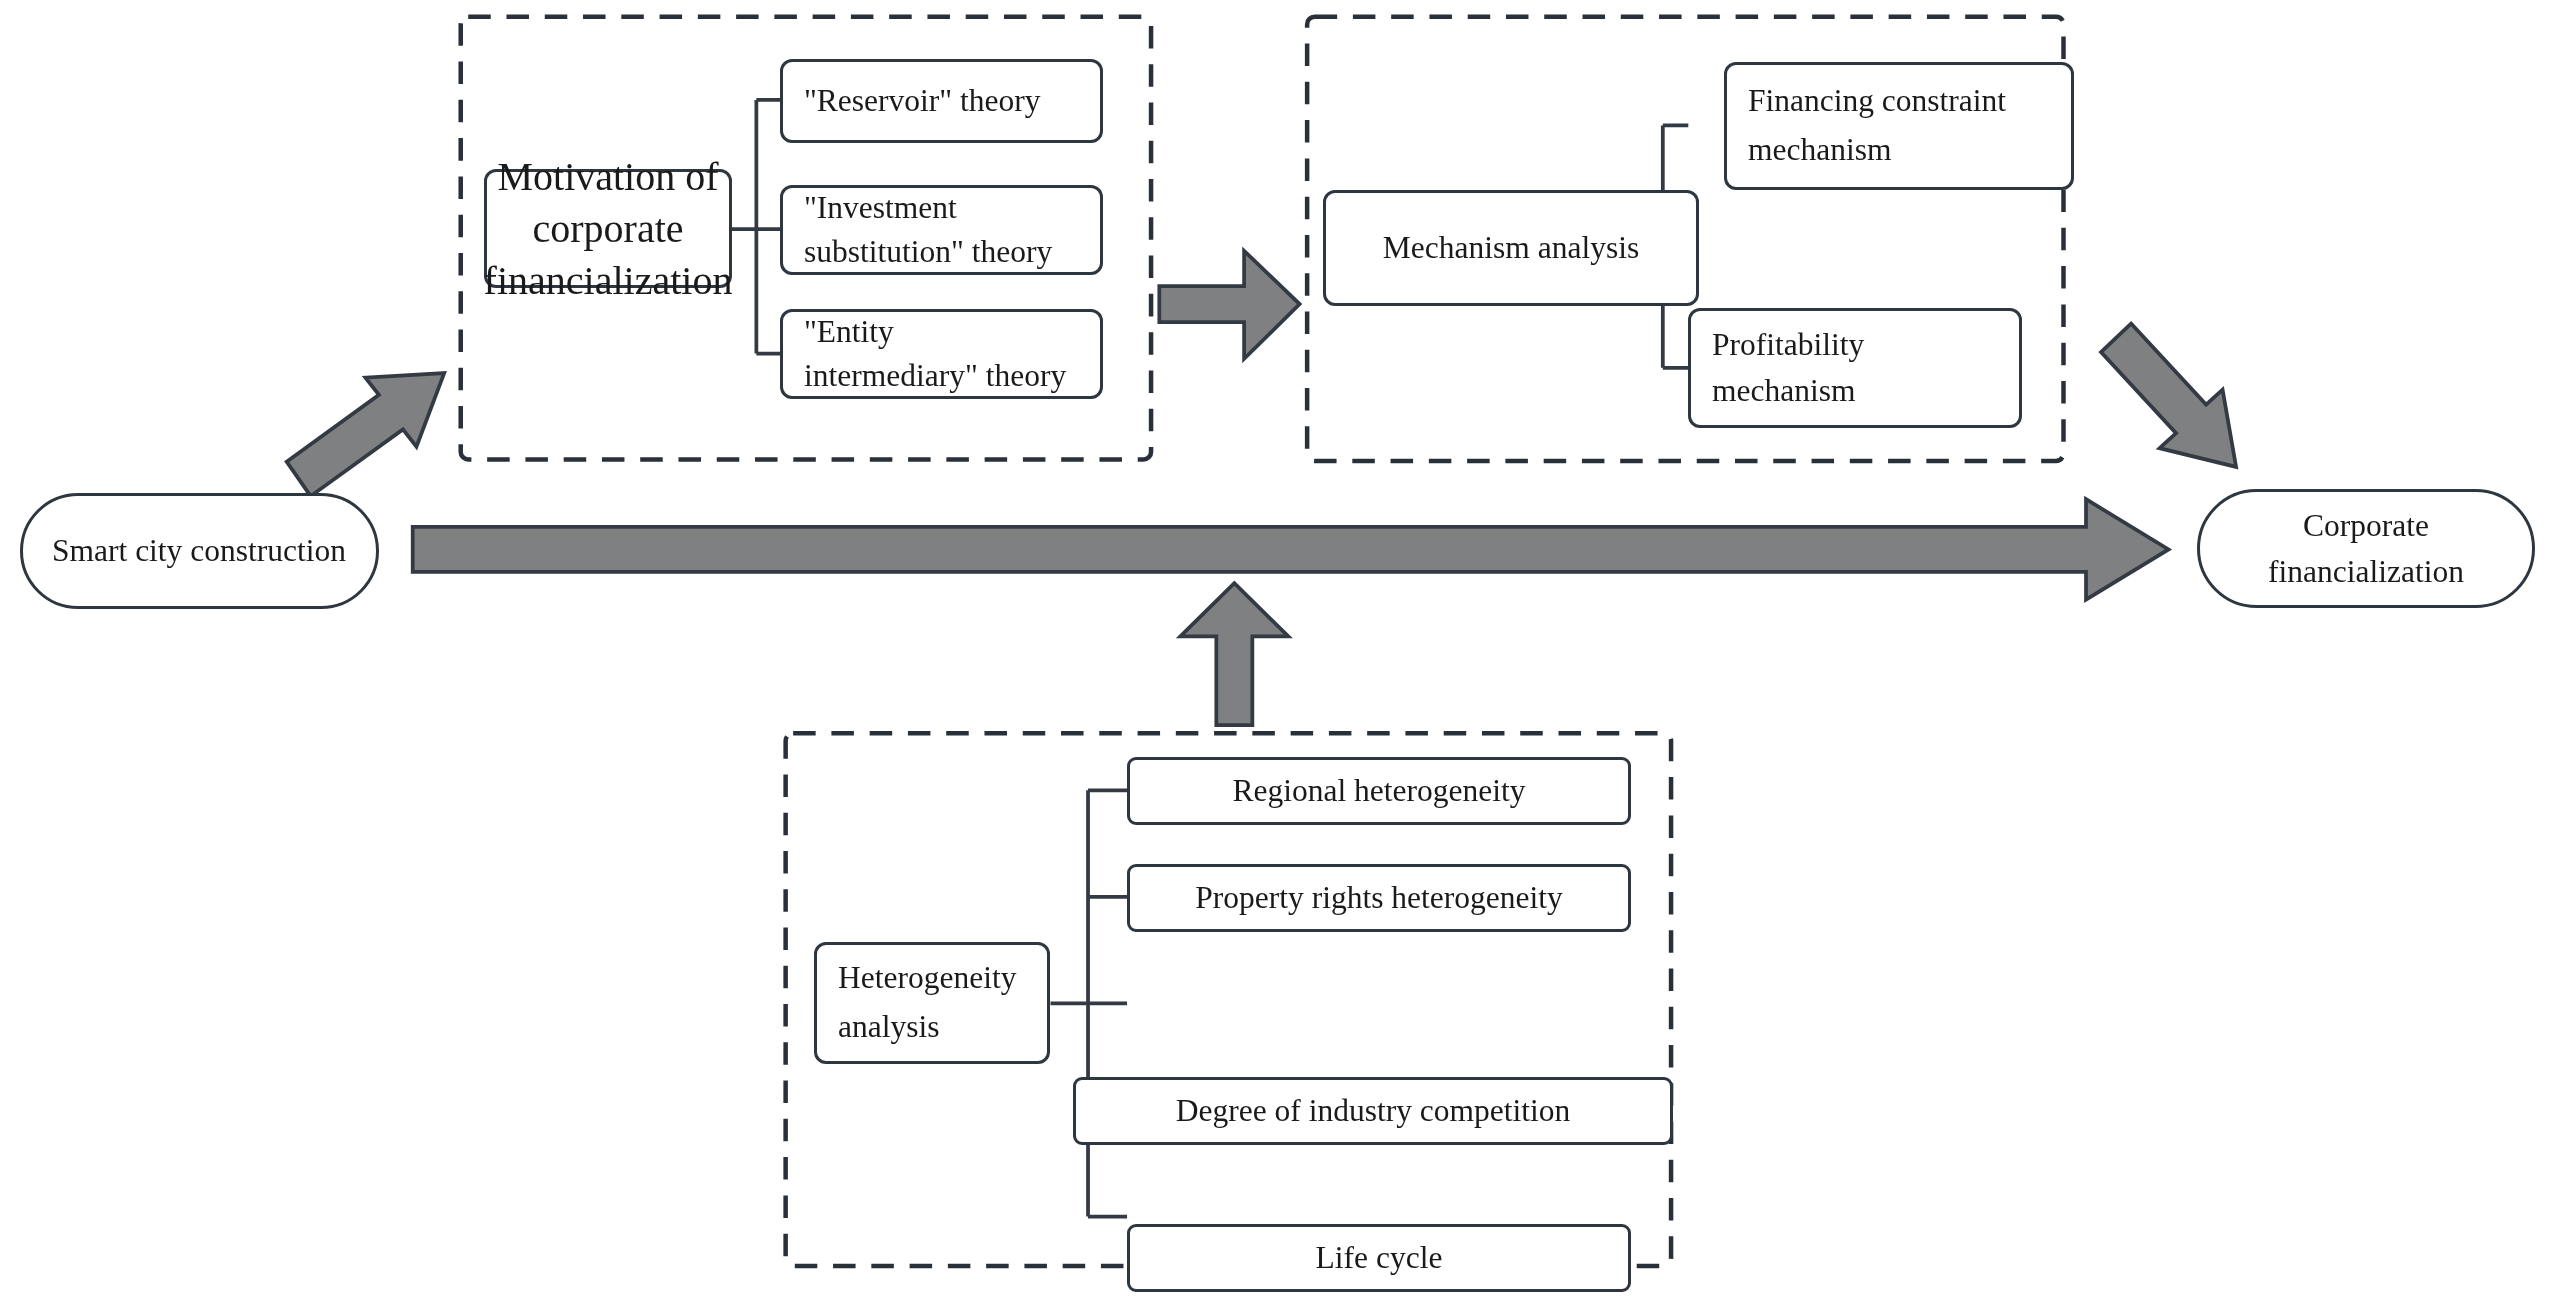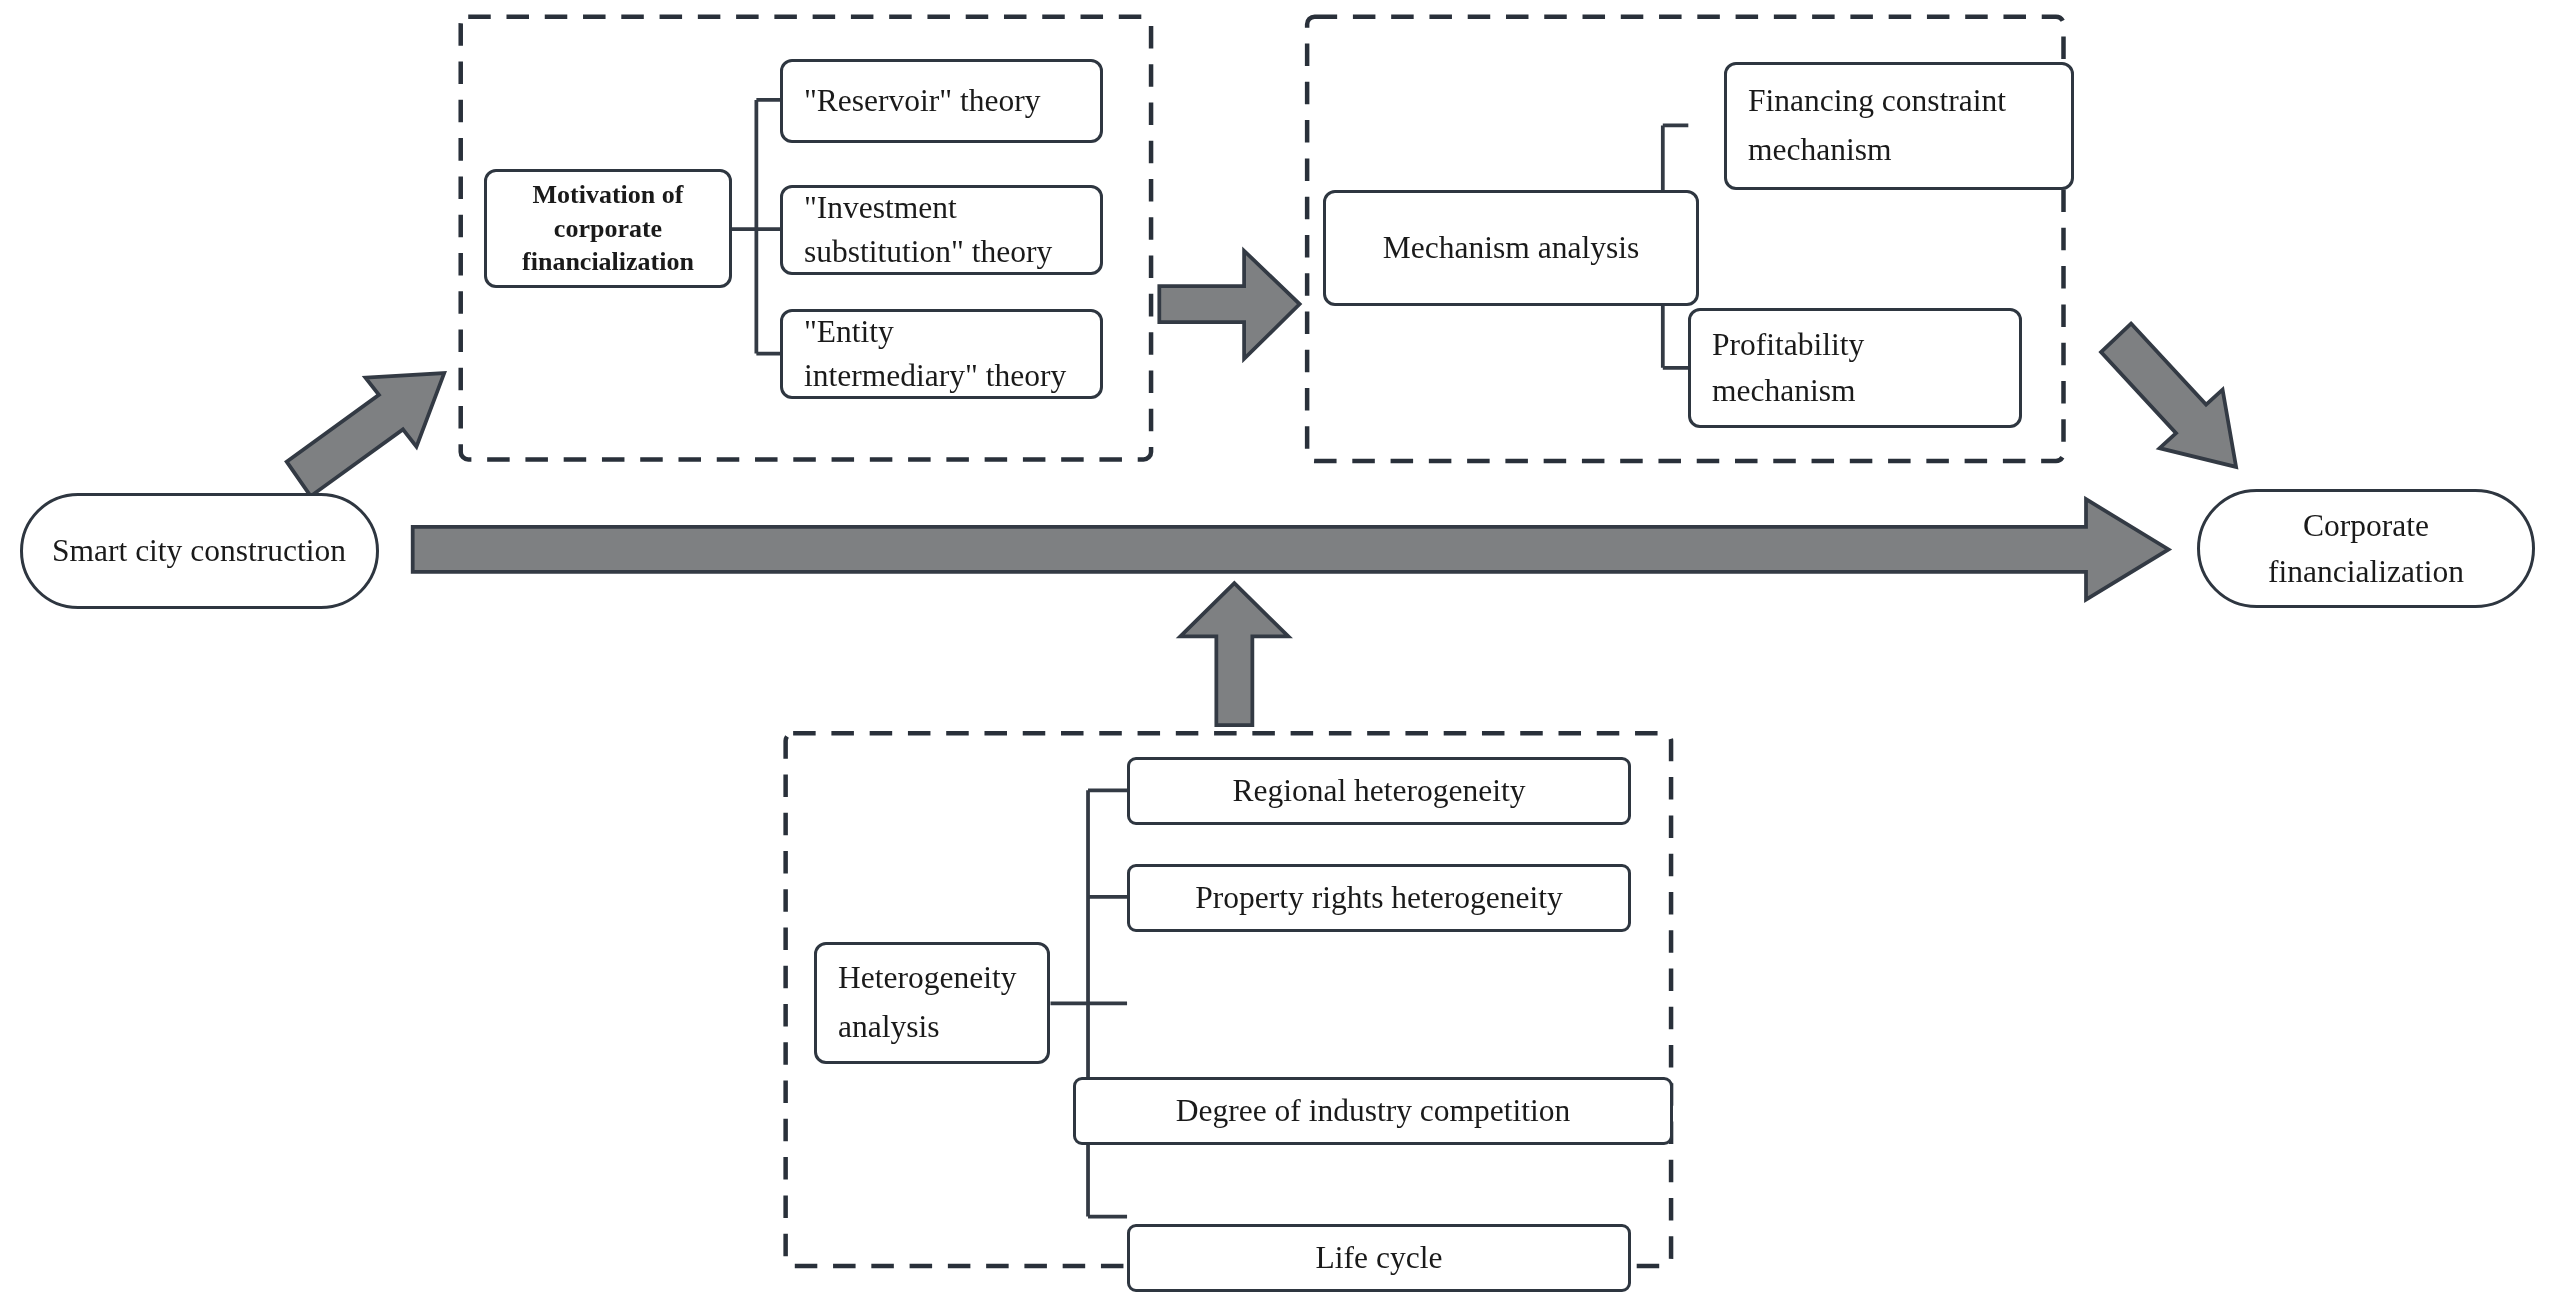--- a/index.html
+++ b/index.html
@@ -26,21 +26,21 @@
     border-radius: 12px;
     display: flex;
     align-items: center;
     font-size: 31.5px;
     line-height: 1.45;
     white-space: pre-line;
   }
   .center { justify-content: center; text-align: center; }
   .left   { justify-content: flex-start; text-align: left; padding-left: 21px; padding-right: 7.5px; }
   .stadium { border-radius: 75px; }
-  .tight { line-height: 1.3; font-size: 26px; font-weight: bold; }
+  .tight { line-height: 1.3; font-size: 40px; }
 </style>
 </head>
 <body>
 
 <div class="stage">
 
   <svg class="layer" viewBox="0 0 3433 1728">
 
     <rect x="614" y="22" width="920" height="590" rx="10" fill="none" stroke="#29303a" stroke-width="6" stroke-dasharray="30 21"></rect>
     <rect x="1742" y="22" width="1008" height="592" rx="10" fill="none" stroke="#29303a" stroke-width="6" stroke-dasharray="30 21"></rect>

